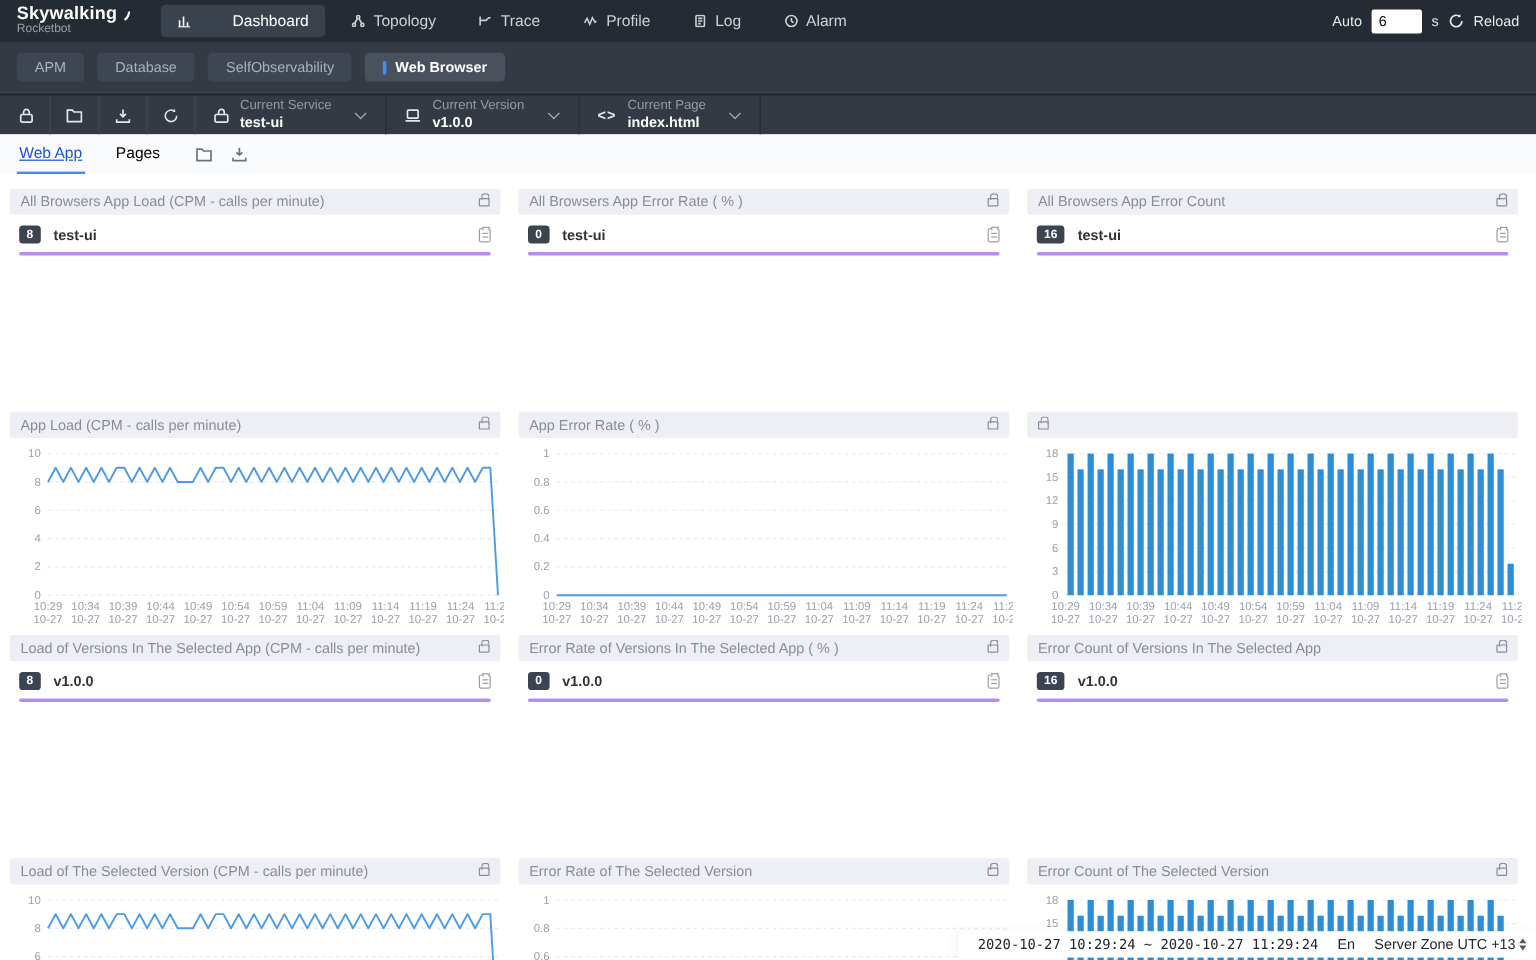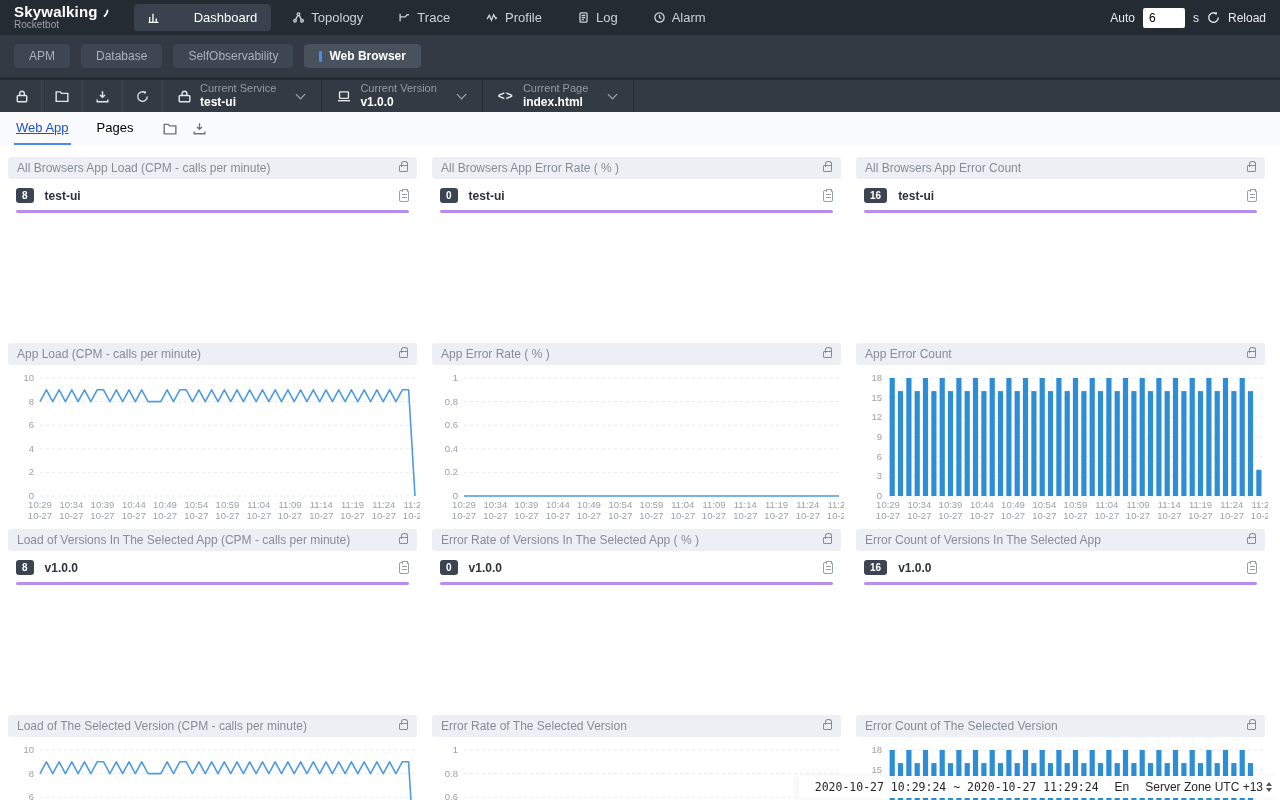--- a/index.html
+++ b/index.html
@@ -380,21 +380,20 @@
         <text x="344.5" y="152" text-anchor="middle" fill="#9ba1a9" font-size="9.5">10-27</text>
         <text x="375.8" y="141" text-anchor="middle" fill="#9ba1a9" font-size="9.5">11:24</text>
         <text x="375.8" y="152" text-anchor="middle" fill="#9ba1a9" font-size="9.5">10-27</text>
         <text x="407.0" y="141" text-anchor="middle" fill="#9ba1a9" font-size="9.5">11:29</text>
         <text x="407.0" y="152" text-anchor="middle" fill="#9ba1a9" font-size="9.5">10-27</text>
         <polyline points="32.0,129.0 38.4,129.0 44.7,129.0 51.1,129.0 57.4,129.0 63.8,129.0 70.1,129.0 76.5,129.0 82.8,129.0 89.2,129.0 95.6,129.0 101.9,129.0 108.3,129.0 114.6,129.0 121.0,129.0 127.3,129.0 133.7,129.0 140.1,129.0 146.4,129.0 152.8,129.0 159.1,129.0 165.5,129.0 171.8,129.0 178.2,129.0 184.5,129.0 190.9,129.0 197.3,129.0 203.6,129.0 210.0,129.0 216.3,129.0 222.7,129.0 229.0,129.0 235.4,129.0 241.7,129.0 248.1,129.0 254.5,129.0 260.8,129.0 267.2,129.0 273.5,129.0 279.9,129.0 286.2,129.0 292.6,129.0 298.9,129.0 305.3,129.0 311.7,129.0 318.0,129.0 324.4,129.0 330.7,129.0 337.1,129.0 343.4,129.0 349.8,129.0 356.2,129.0 362.5,129.0 368.9,129.0 375.2,129.0 381.6,129.0 387.9,129.0 394.3,129.0 400.6,129.0 407.0,129.0" fill="none" stroke="#4d9be2" stroke-width="1.6" stroke-linejoin="round"></polyline>
       </svg>
   </div>
   <div class="card">
     <div class="card-header">
-        <span class="card-title">App Error Count</span>
         <span class="lock"></span>
       </div>
     <svg class="chart" width="417" height="158" viewBox="0 0 417 158">
         <line x1="32" x2="407" y1="129.0" y2="129.0" stroke="#e8eaed" stroke-dasharray="3,3"></line>
         <text x="26" y="132.0" text-anchor="end" fill="#9ba1a9" font-size="9.5">0</text>
         <line x1="32" x2="407" y1="109.3" y2="109.3" stroke="#e8eaed" stroke-dasharray="3,3"></line>
         <text x="26" y="112.3" text-anchor="end" fill="#9ba1a9" font-size="9.5">3</text>
         <line x1="32" x2="407" y1="89.7" y2="89.7" stroke="#e8eaed" stroke-dasharray="3,3"></line>
         <text x="26" y="92.7" text-anchor="end" fill="#9ba1a9" font-size="9.5">6</text>
         <line x1="32" x2="407" y1="70.0" y2="70.0" stroke="#e8eaed" stroke-dasharray="3,3"></line>

